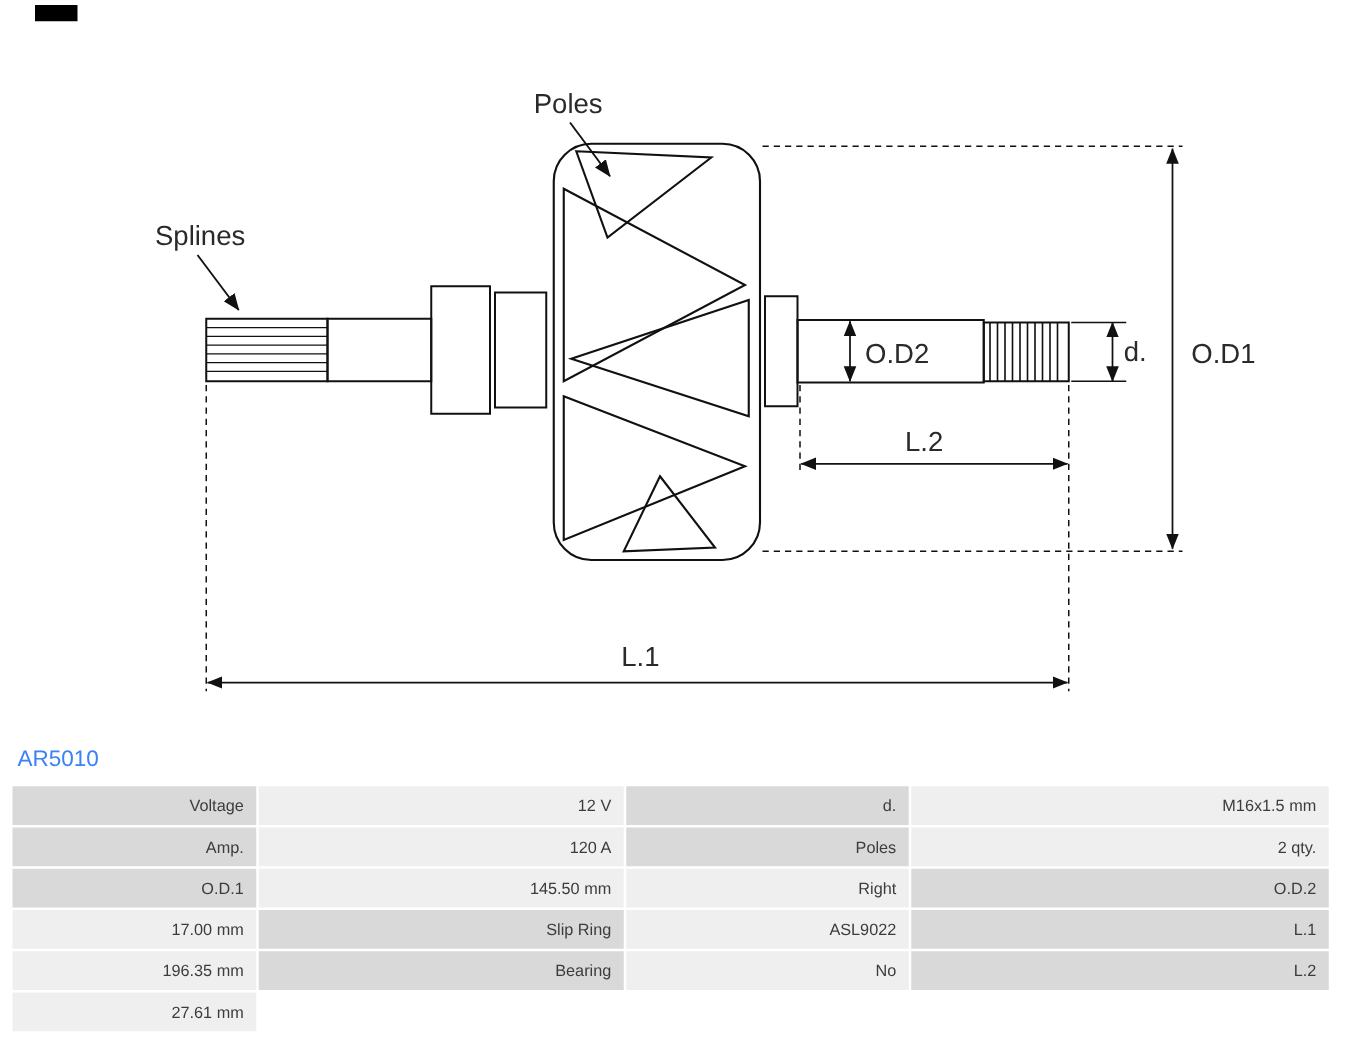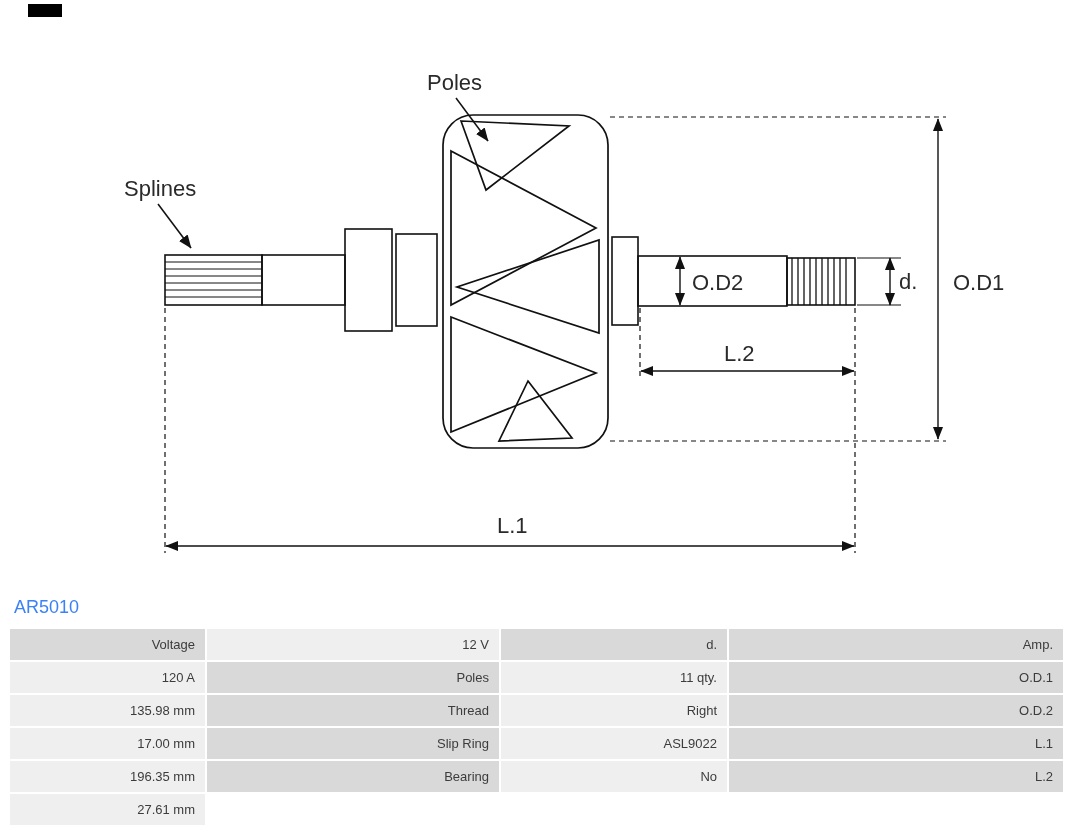--- a/index.html
+++ b/index.html
@@ -125,29 +125,29 @@
   <text x="497" y="533">L.1</text>
 </svg>
 
 <div class="part-number">AR5010</div>
 
 <div class="spec-grid">
 
   <div class="cell label">Voltage</div>
   <div class="cell value">12 V</div>
   <div class="cell label">d.</div>
+  <div class="cell value">M16x1.5 mm</div>
 
   <div class="cell label">Amp.</div>
   <div class="cell value">120 A</div>
   <div class="cell label">Poles</div>
-  <div class="cell value">11 qty.</div>
+  <div class="cell value">2 qty.</div>
 
   <div class="cell label">O.D.1</div>
-  <div class="cell value">135.98 mm</div>
-  <div class="cell label">Thread</div>
+  <div class="cell value">145.50 mm</div>
   <div class="cell value">Right</div>
 
   <div class="cell label">O.D.2</div>
   <div class="cell value">17.00 mm</div>
   <div class="cell label">Slip Ring</div>
   <div class="cell value">ASL9022</div>
 
   <div class="cell label">L.1</div>
   <div class="cell value">196.35 mm</div>
   <div class="cell label">Bearing</div>

